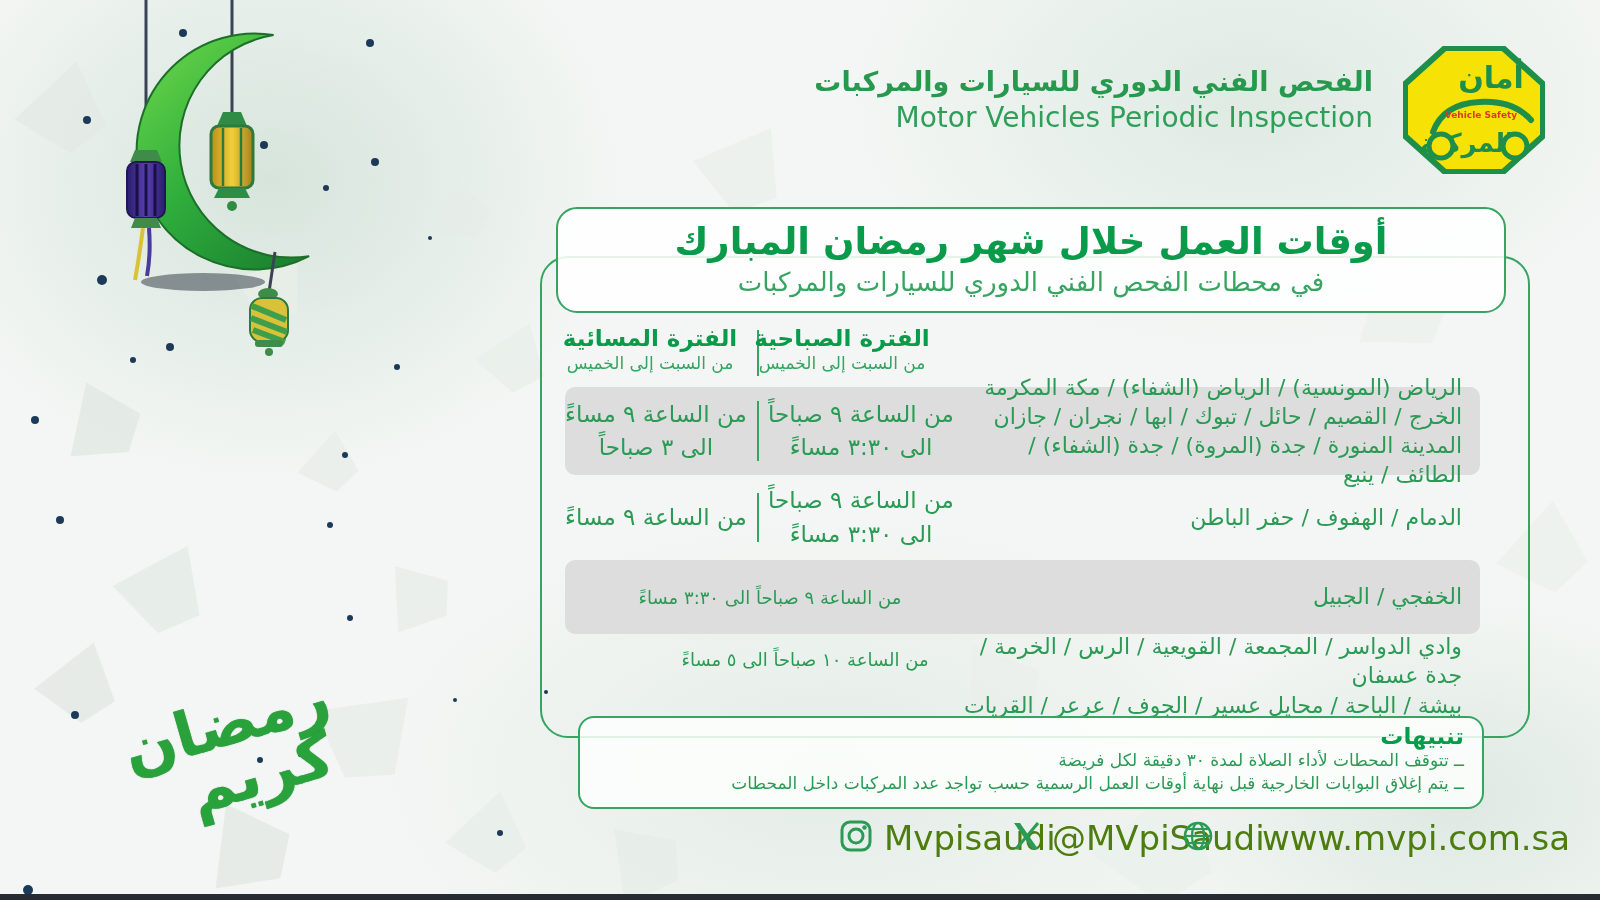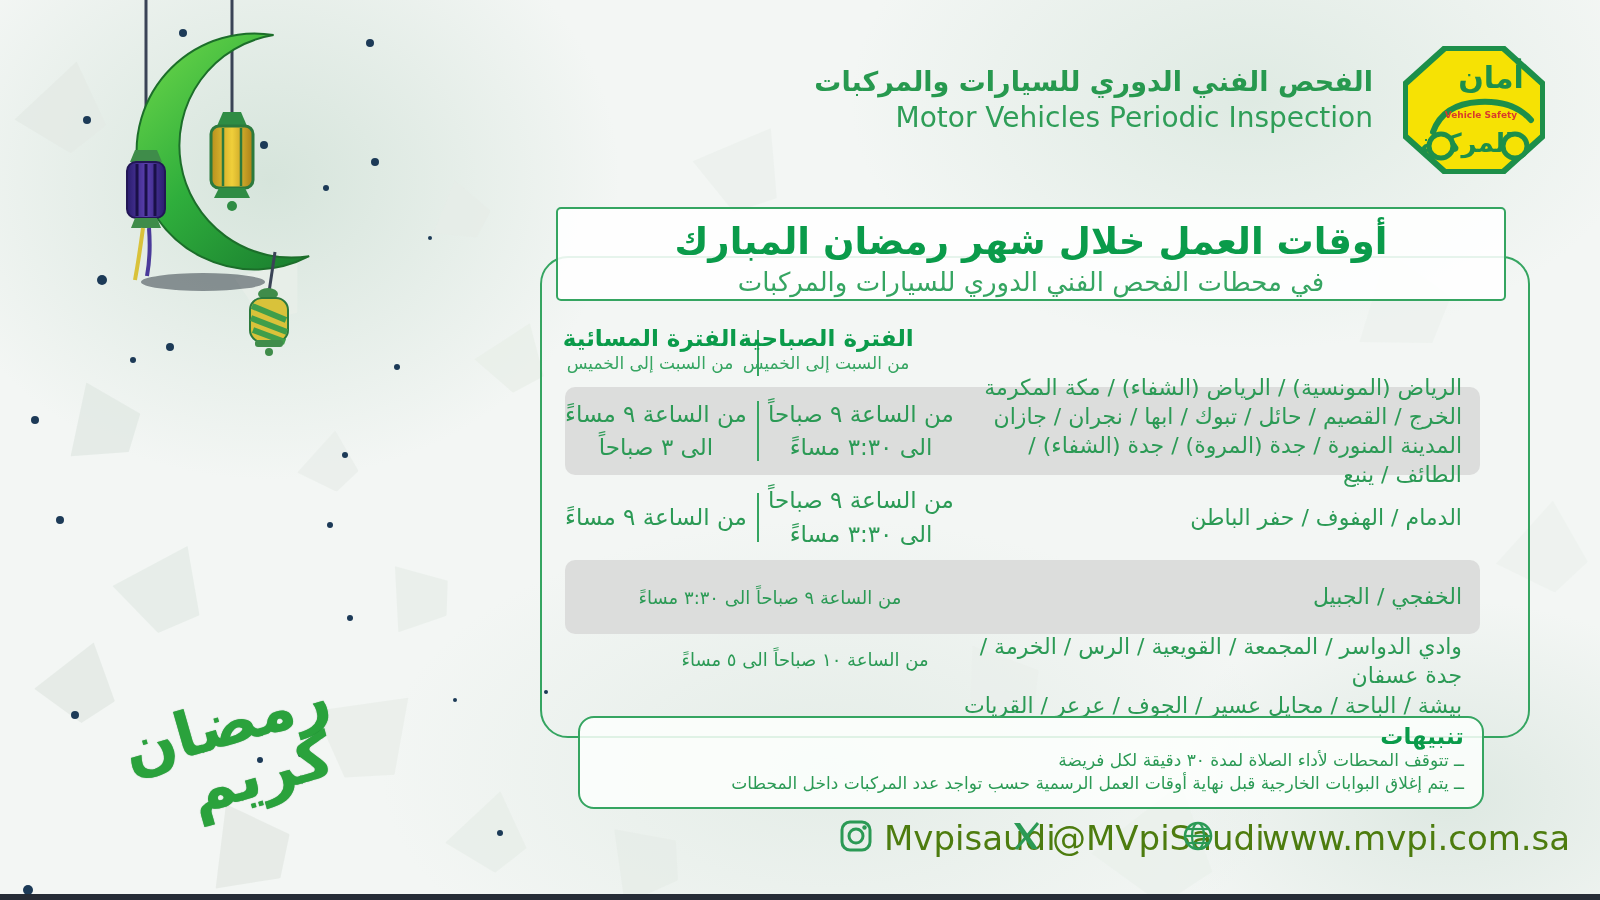--- a/index.html
+++ b/index.html
@@ -22,22 +22,22 @@
   .bottom-bar{position:absolute;left:0;bottom:0;width:1600px;height:6px;background:#262c36;}
 
   
   .hdr-text{position:absolute;right:227px;top:66px;text-align:right;direction:rtl;}
   .hdr-ar{font-size:27px;font-weight:bold;color:#27994f;letter-spacing:0;}
   .hdr-en{font-size:28px;color:#2f9e58;direction:ltr;margin-top:4px;}
   .logo{position:absolute;right:77px;top:46px;width:120px;height:128px;}
 
   
   .title-box{
-    position:absolute;left:556px;top:207px;width:950px;height:94px;
-    border:2px solid #35a561;border-radius:5px;background:rgba(255,255,255,.88);
+    position:absolute;left:556px;top:207px;width:950px;height:106px;
+    border:2px solid #35a561;border-radius:21px;background:rgba(255,255,255,.88);
     text-align:center;direction:rtl;z-index:3;
   }
   .title-main{font-size:37px;font-weight:bold;color:#0a9b4a;margin-top:11px;}
   .title-sub{font-size:26px;color:#36a562;margin-top:4px;}
 
   
   .outer-box{
     position:absolute;left:540px;top:256px;width:990px;height:482px;
     border:2px solid #35a561;border-radius:28px;z-index:1;
   }
@@ -227,21 +227,21 @@
   <div class="title-box">
     <div class="title-main">أوقات العمل خلال شهر رمضان المبارك</div>
     <div class="title-sub">في محطات الفحص الفني الدوري للسيارات والمركبات</div>
   </div>
 
   <div class="col-head" style="left:540px;width:220px;">
     <div class="lbl">الفترة المسائية</div>
     <div class="sub">من السبت إلى الخميس</div>
   </div>
   <div class="head-divider"></div>
-  <div class="col-head" style="left:716px;width:220px;">
+  <div class="col-head" style="left:732px;width:220px;">
     <div class="lbl">الفترة الصباحية</div>
     <div class="sub">من السبت إلى الخميس</div>
   </div>
 
   <div class="row shaded" style="top:387px;height:88px;">
     <div class="stations">
       <span>الرياض (المونسية) / الرياض (الشفاء) / مكة المكرمة</span>
       <span>الخرج / القصيم / حائل / تبوك / ابها / نجران / جازان</span>
       <span>المدينة المنورة / جدة (المروة) / جدة (الشفاء) / الطائف / ينبع</span>
     </div>

